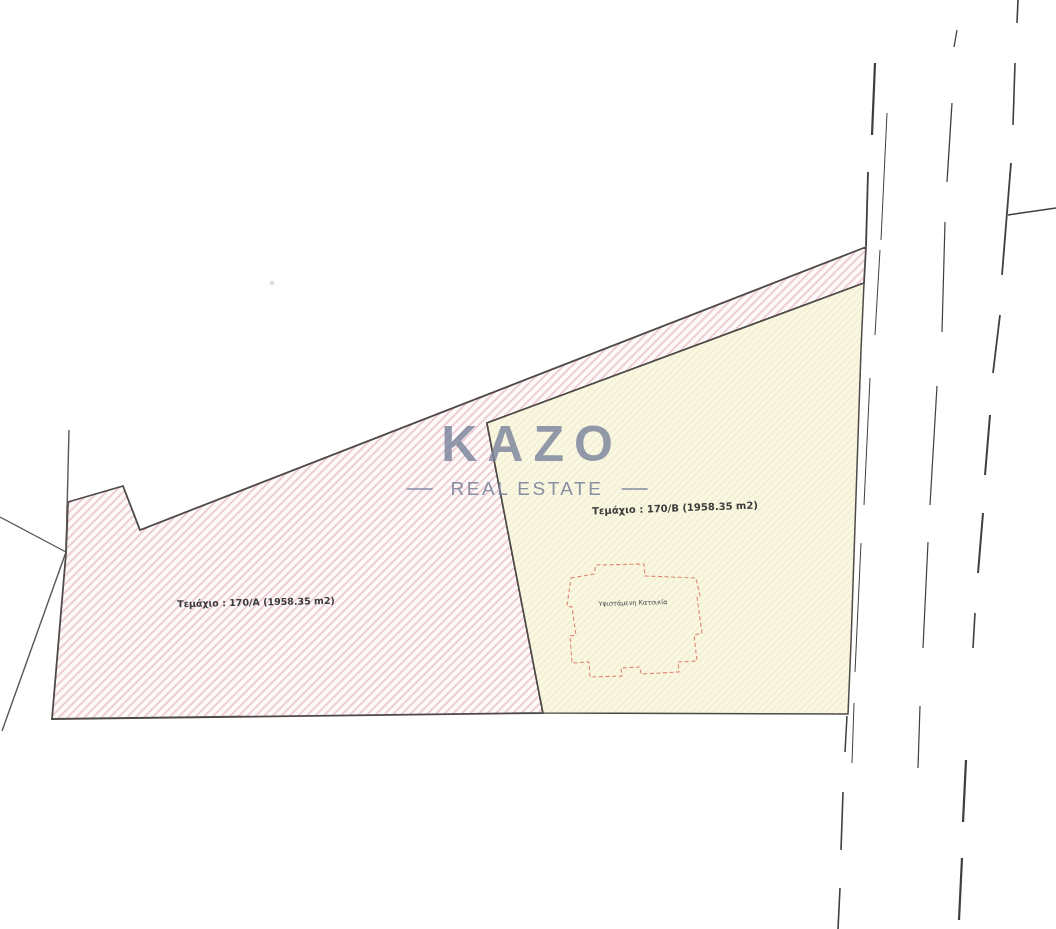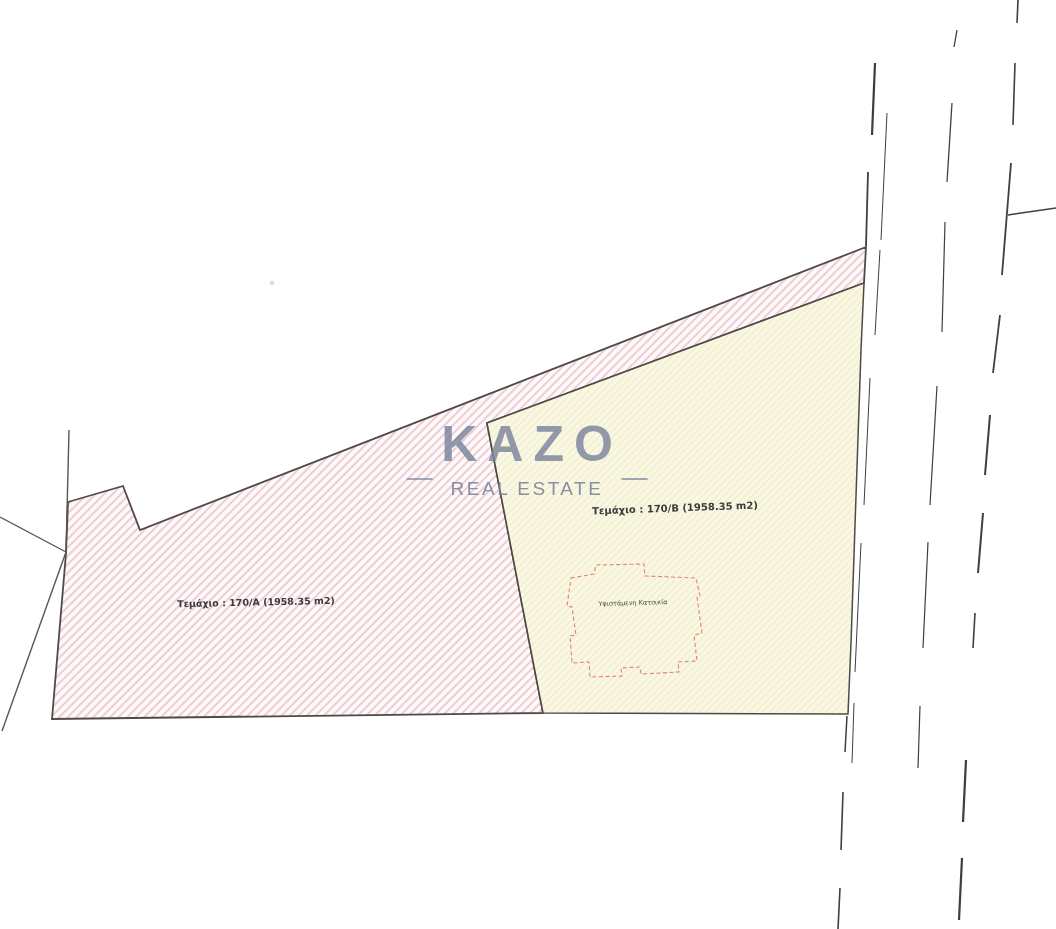--- a/index.html
+++ b/index.html
@@ -49,20 +49,21 @@
     font-family: "Liberation Sans", sans-serif;
     font-weight: 700;
     font-size: 50px;
     line-height: 60px;
     letter-spacing: 10px;
     margin-right: -10px;
     color: rgba(122, 132, 156, 0.82);
   }
   .wm-subrow {
     display: flex;
+    align-items: center;
     justify-content: center;
     gap: 18px;
     margin-top: 4px;
   }
   .wm-rule {
     width: 26px; height: 2px;
     background: rgba(122, 132, 156, 0.7);
   }
   .wm-subtitle {
     font-family: "Liberation Sans", sans-serif;

